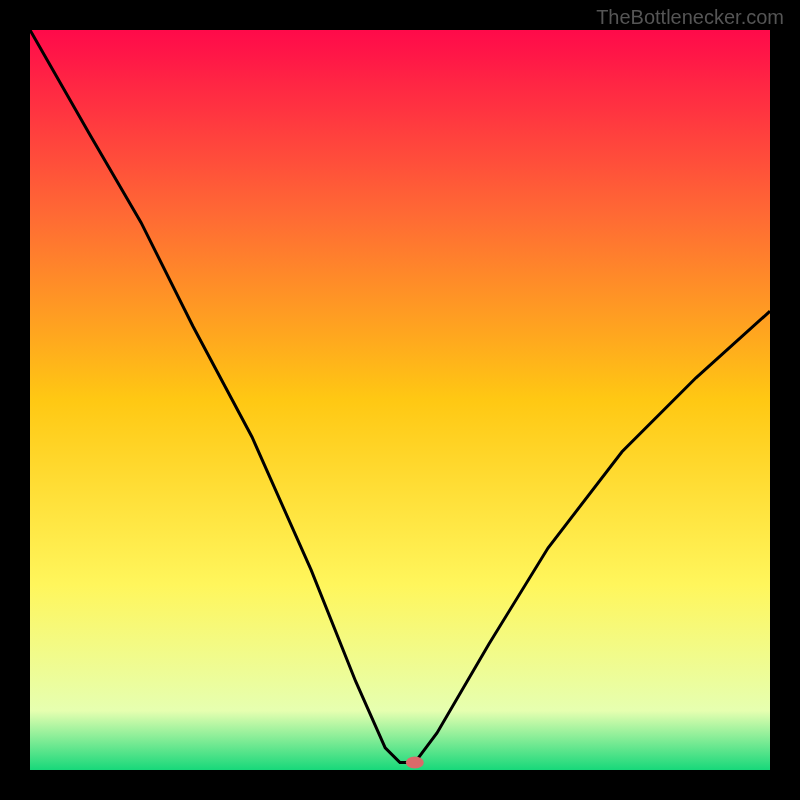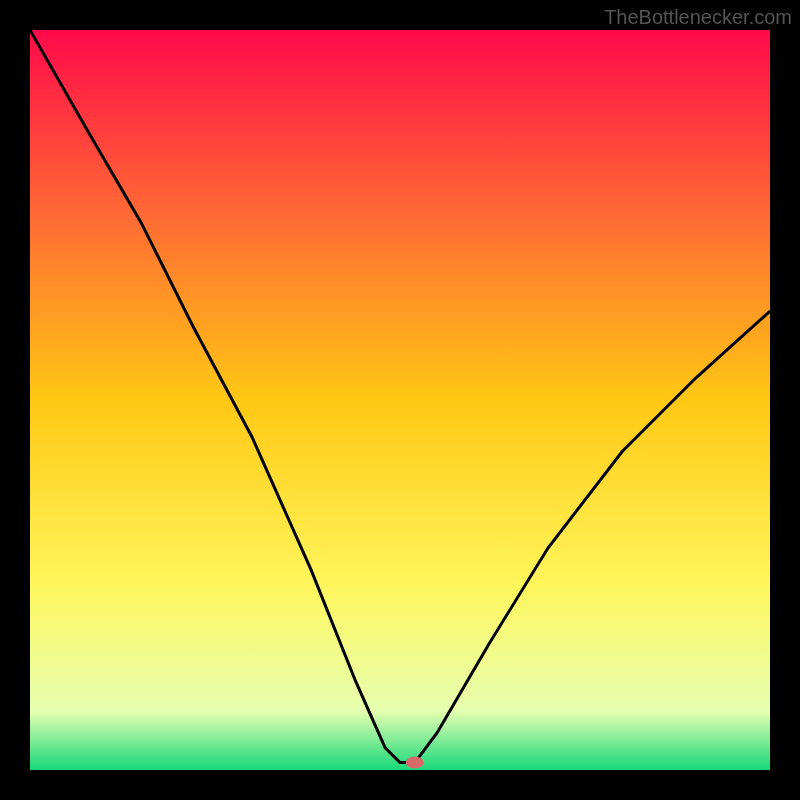--- a/index.html
+++ b/index.html
@@ -7,21 +7,21 @@
     width: 800px;
     height: 800px;
     background: #000;
     font-family: Arial, sans-serif;
     position: relative;
     overflow: hidden;
   }
   .site-label {
     position: absolute;
     top: 6px;
-    right: 8px;
+    right: 16px;
     color: #555;
     font-size: 20px;
     font-weight: 500;
   }
   .chart-wrapper {
     position: absolute;
     top: 30px;
     left: 30px;
     width: 740px;
     height: 740px;

